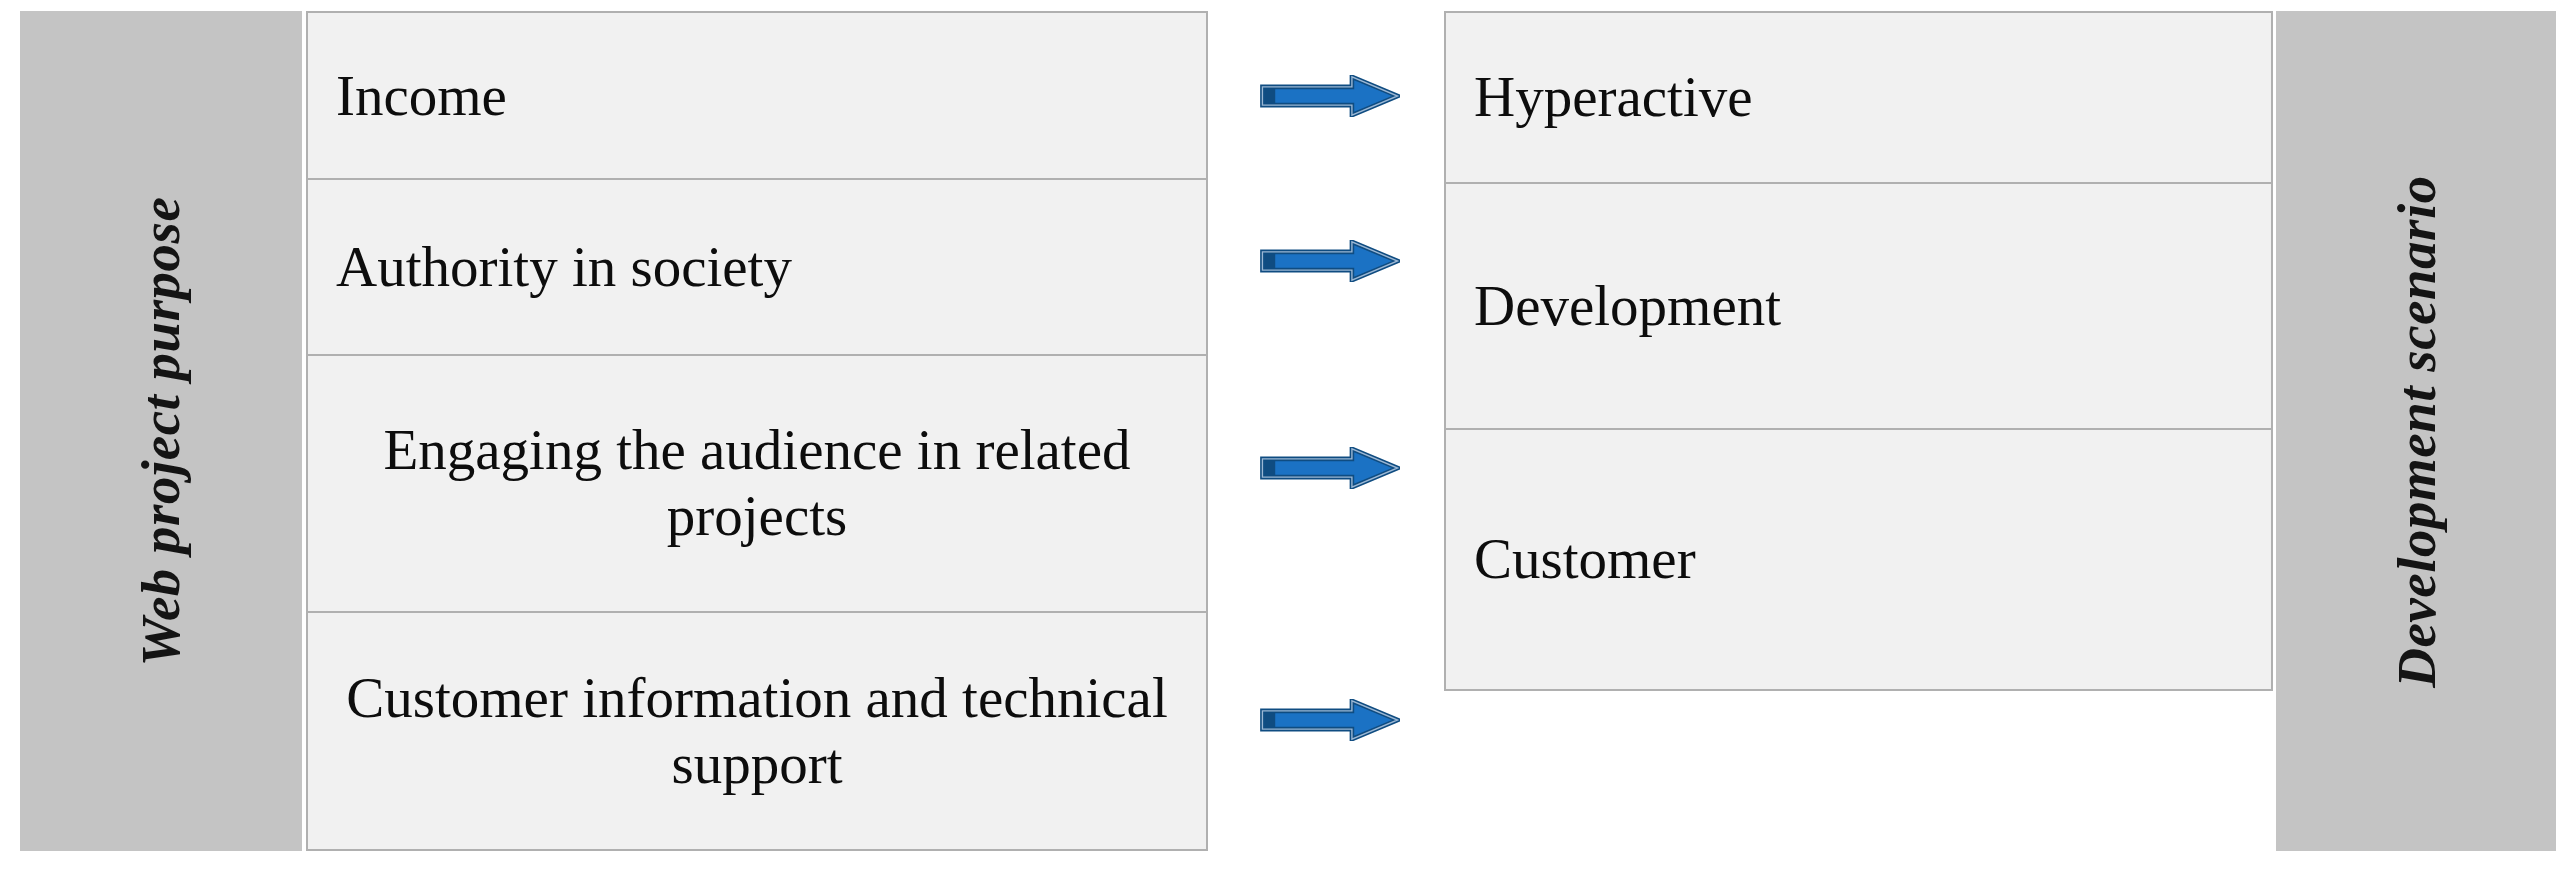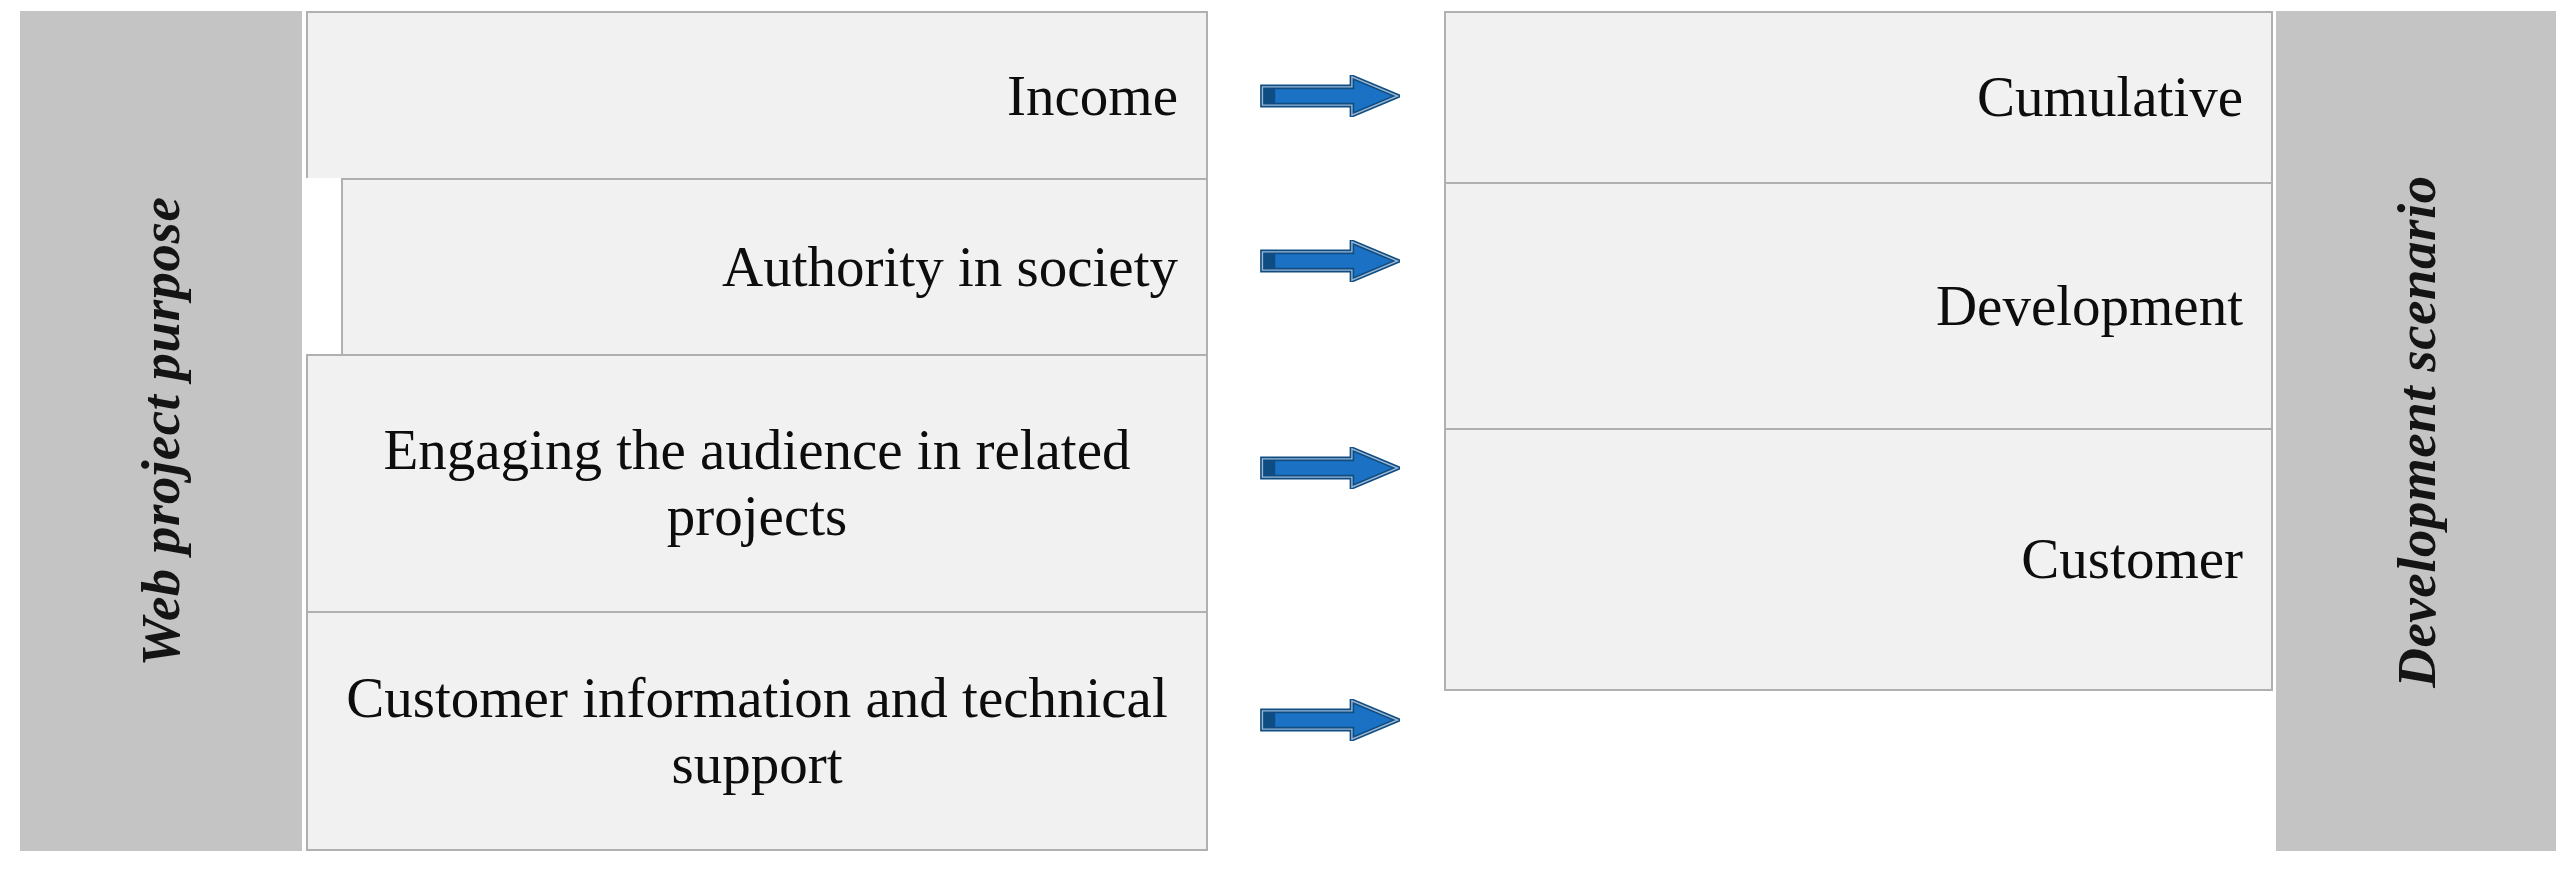--- a/index.html
+++ b/index.html
@@ -56,36 +56,36 @@
   #col-scenario { left: 1444px; width: 829px; }
 
   .cell {
     background: #f1f1f1;
     border-top: 2.8px solid #b0b0b0;
     border-left: 2.8px solid #b0b0b0;
     border-right: 2.8px solid #b0b0b0;
     box-sizing: border-box;
     display: flex;
     align-items: center;
-    justify-content: flex-end;
+    justify-content: flex-start;
     text-align: center;
     padding: 19px 28px;
   }
   .cell:last-child {
     border-bottom: 2.8px solid #b0b0b0;
   }
   .cell-text {
     font-size: 57px;
     line-height: 1.16;
     color: #0d0d0d;
   }
 
   
   .row-h1 { height: 171px; }
-  .row-h2 { height: 179px; margin-left: 35px; }
+  .row-h2 { height: 179px; }
   .row-h3 { height: 246px; }
   .row-h4 { height: 263px; }
 
   
   .arrow {
     position: absolute;
     width: 140px;
     height: 42px;
   }
   .arrow svg { display: block; width: 140px; height: 42px; }
@@ -143,21 +143,21 @@
   <div class="arrow" id="arrow-4">
     <svg viewBox="0 0 152 46" xmlns="http://www.w3.org/2000/svg">
       <polygon points="2,13 100,13 100,2 150,23 100,44 100,33 2,33" fill="#1b72c4" stroke="#0f4c81" stroke-width="5" stroke-linejoin="miter"></polygon>
       <polygon points="2,13 100,13 100,2 150,23 100,44 100,33 2,33" fill="none" stroke="#9bb7d4" stroke-width="1.5"></polygon>
       <rect x="4" y="15" width="12" height="16" fill="#0f4c81"></rect>
     </svg>
   </div>
 
   <div class="cell-column" id="col-scenario">
     <div class="cell row-h1">
-      <span class="cell-text">Cumulative</span>
+      <span class="cell-text">Hyperactive</span>
     </div>
     <div class="cell row-h3">
       <span class="cell-text">Development</span>
     </div>
     <div class="cell row-h4">
       <span class="cell-text">Customer</span>
     </div>
   </div>
 
   <div class="side-band" id="band-right">

